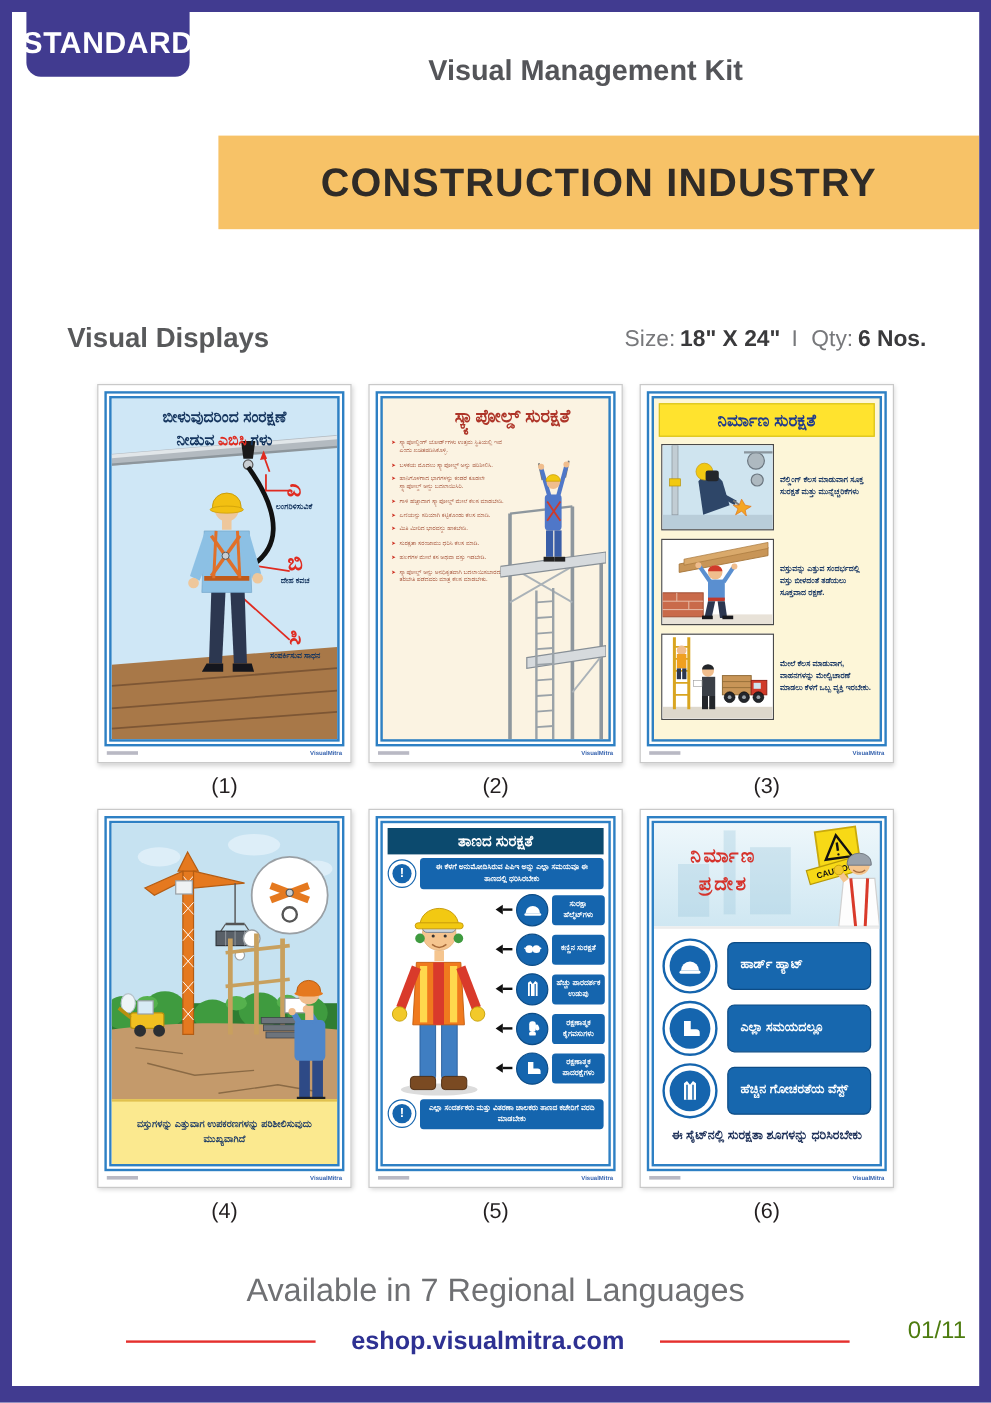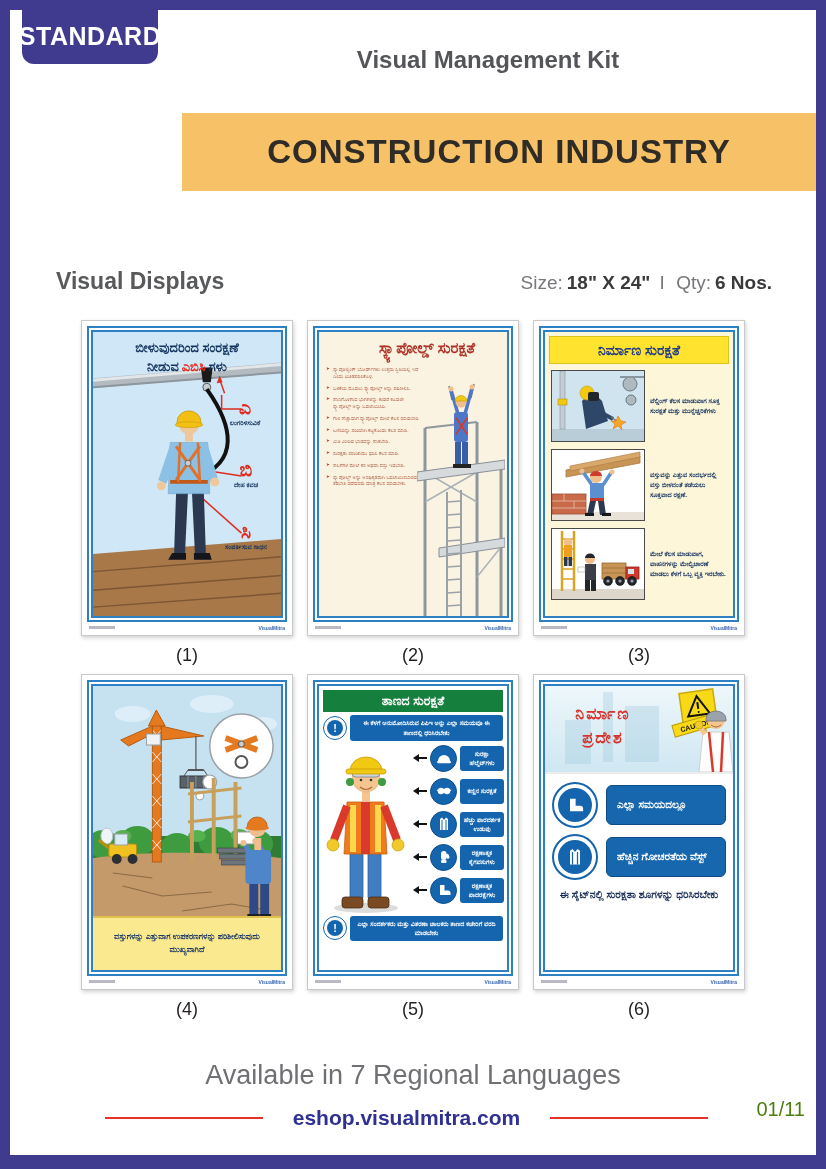--- a/index.html
+++ b/index.html
@@ -71,21 +71,21 @@
   .p3-text{flex:1;padding-left:5px;font-size:6.5px;font-weight:bold;color:#1c3a66;line-height:1.5;}
 
   
   .p4-scene{position:absolute;left:0;right:0;top:0;height:234px;width:100%;}
   .p4-band{position:absolute;left:0;right:0;bottom:0;height:52px;background:#fbe98f;border-top:2px solid #e0c14f;
       display:flex;align-items:center;justify-content:center;text-align:center;font-size:8px;font-weight:bold;
       color:#1c3a66;padding:0 10px;line-height:1.6;}
 
   
   .p5{background:#fff;}
-  .p5-title{margin:4px 4px 3px;height:22px;background:#15803d;color:#fff;font-size:12.5px;font-weight:bold;
+  .p5-title{margin:4px 4px 3px;height:22px;background:#0c4a6e;color:#fff;font-size:12.5px;font-weight:bold;
       display:flex;align-items:center;justify-content:center;}
   .p5-note{display:flex;align-items:center;gap:3px;margin:0 4px;}
   .bang{width:22px;height:22px;flex:none;border-radius:50%;background:#fff;border:1.5px solid #1565ae;
       display:flex;align-items:center;justify-content:center;}
   .bang-inner{width:16px;height:16px;border-radius:50%;background:#1565ae;color:#fff;font-weight:bold;font-size:11px;
       display:flex;align-items:center;justify-content:center;}
   .p5-notebox{flex:1;background:#1565ae;border-radius:3px;color:#fff;font-size:6.3px;font-weight:bold;text-align:center;
       padding:3px 5px;line-height:1.55;}
   .p5-main{position:relative;height:172px;margin-top:3px;}
   .p5-worker{position:absolute;left:1px;top:0;width:92px;height:170px;}
@@ -633,20 +633,31 @@
               <line x1="70" y1="46" x2="68" y2="86" stroke="#d93a2b" stroke-width="2.5"></line>
               <line x1="52" y1="48" x2="46" y2="40" stroke="#f5c58f" stroke-width="5"></line>
               <circle cx="46" cy="39" r="4" fill="#f2c92a" stroke="#c8a30e" stroke-width="0.8"></circle>
             </svg>
           </div>
           <div class="p6-items">
             <div class="p6-item">
               <span class="p6-icon">
                       <span class="p6-icon-disc">
                 <svg width="20" height="20" viewBox="0 0 16 16">
+                          <path d="M2 11a6 6 0 0 1 12 0 z" fill="#fff"></path>
+                          <rect x="1" y="11" width="14" height="2.2" rx="1.1" fill="#fff"></rect>
+                        </svg>
+              </span>
+                    </span>
+              <span class="p6-box">ಹಾರ್ಡ್ ಹ್ಯಾಟ್</span>
+            </div>
+            <div class="p6-item">
+              <span class="p6-icon">
+                      <span class="p6-icon-disc">
+                <svg width="20" height="20" viewBox="0 0 16 16">
                           <path d="M4 3 h4.5 v5.5 h3.5 a2.5 2.5 0 0 1 2.5 2.5 v2 H4 Z" fill="#fff"></path>
                         </svg>
               </span>
                     </span>
               <span class="p6-box">ಎಲ್ಲಾ ಸಮಯದಲ್ಲೂ</span>
             </div>
             <div class="p6-item">
               <span class="p6-icon">
                       <span class="p6-icon-disc">
                 <svg width="20" height="20" viewBox="0 0 16 16">

